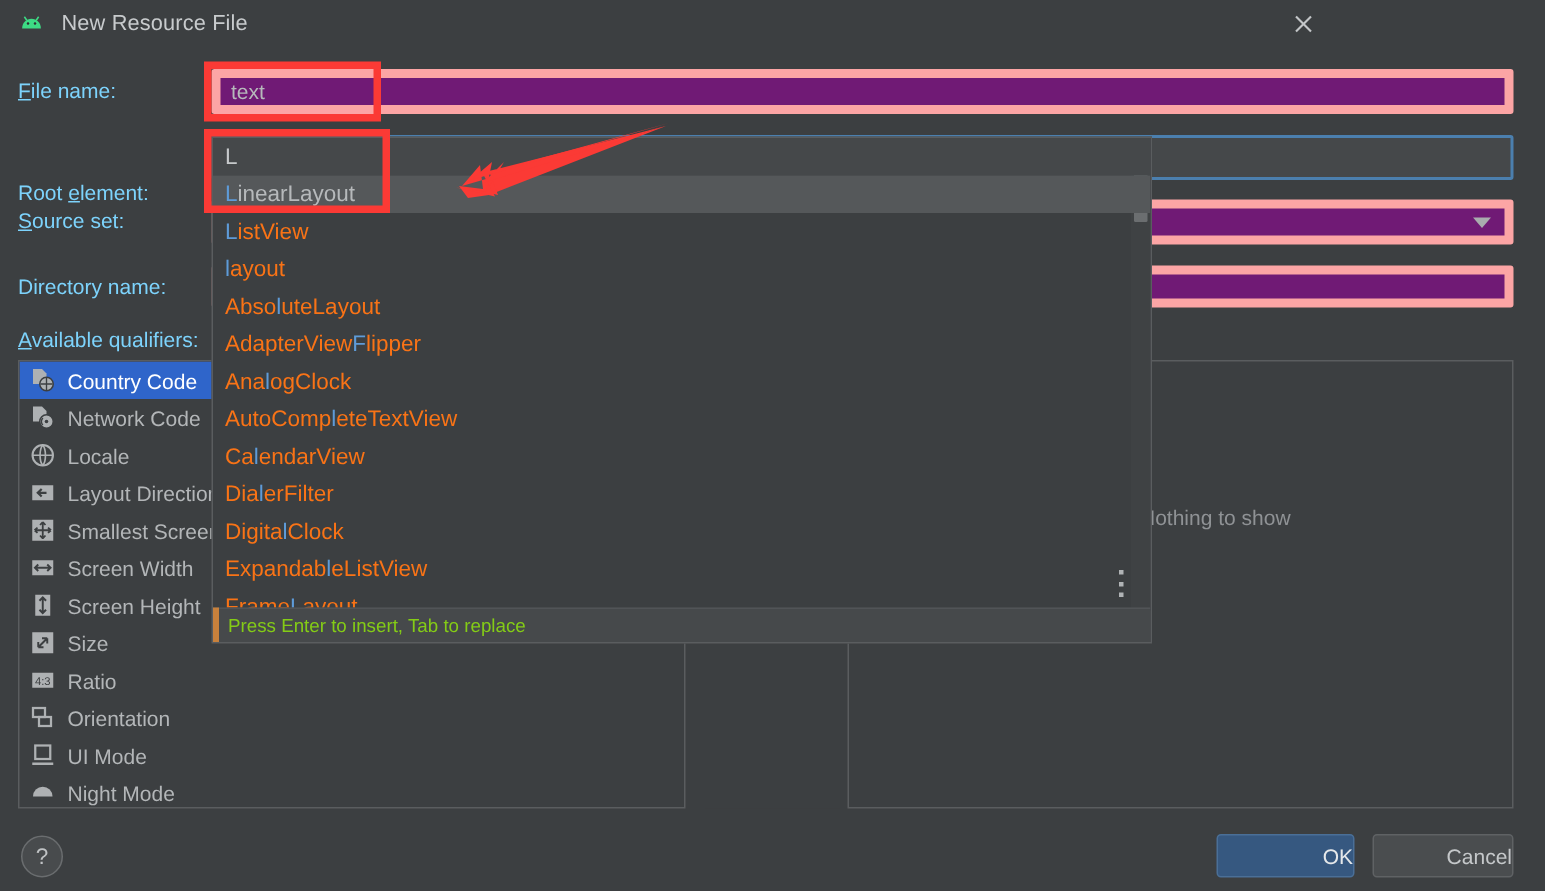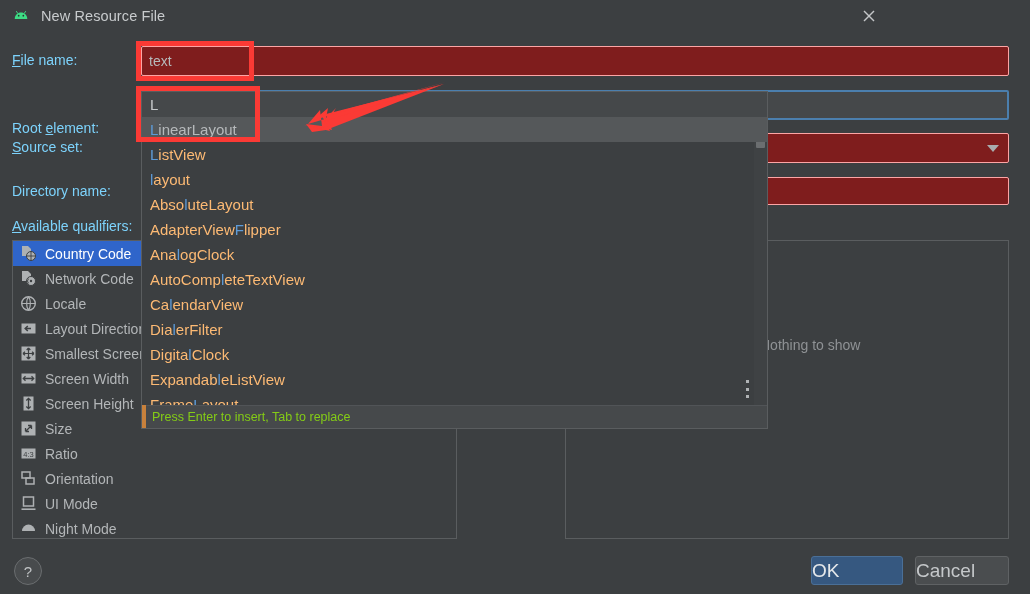--- a/index.html
+++ b/index.html
@@ -44,22 +44,22 @@
     position: absolute;
     font-size: 14px;
     color: #7dd3fc;
     white-space: nowrap;
   }
   .lbl u { text-decoration: underline; text-underline-offset: 1px; }
 
   
   .field {
     position: absolute;
-    background: #7f1d1d;
-    border: 1px solid #fca5a5;
+    background: #701a75;
+    border: 6px solid #fca5a5;
     border-radius: 2px;
     display: flex; align-items: center;
     padding: 0 7px;
     font-size: 14px;
     color: #b6b9bb;
   }
   .field.focus {
     border: 2px solid #4b7fae;
     background: #45484a;
   }
@@ -117,22 +117,22 @@
     background: #484b4d;
     color: #c0c3c5;
     font-size: 15px;
     display: flex; align-items: center; justify-content: center;
     cursor: pointer;
   }
   .btn {
     position: absolute;
     height: 29px;
     border-radius: 3px;
-    font-size: 19px;
-    display: flex; align-items: center; justify-content: flex-start;
+    font-size: 14px;
+    display: flex; align-items: center; justify-content: flex-end;
     cursor: pointer;
   }
   .btn.primary {
     background: #365880; border: 1px solid #4a6f97; color: #e5e8ea;
     left: 811px; top: 556px; width: 92px;
   }
   .btn.secondary {
     background: #4a4d4f; border: 1px solid #5f6264; color: #c5c8ca;
     left: 915px; top: 556px; width: 94px;
   }
@@ -152,21 +152,21 @@
     height: 25px;
     display: flex; align-items: center;
     padding-left: 8px;
     font-size: 15px;
     color: #a9acae;
     white-space: nowrap;
   }
   .pop-item.typed { color: #c6c9cb; background: #45484a; }
   .pop-item.sel { background: #55585a; }
   .pop-item b { font-weight: normal; color: #5e9bd8; }
-  .pop-item .nm { color: #fdba74; }
+  .pop-item .nm { color: #f97316; }
   .pop-item.sel .nm { color: #b6b9bb; }
   .pop-hint {
     position: absolute;
     left: 0; bottom: 0;
     width: 100%; height: 23px;
     background: #46494b;
     display: flex; align-items: center;
     padding-left: 10px;
     font-size: 12.5px;
     color: #84cc16;

